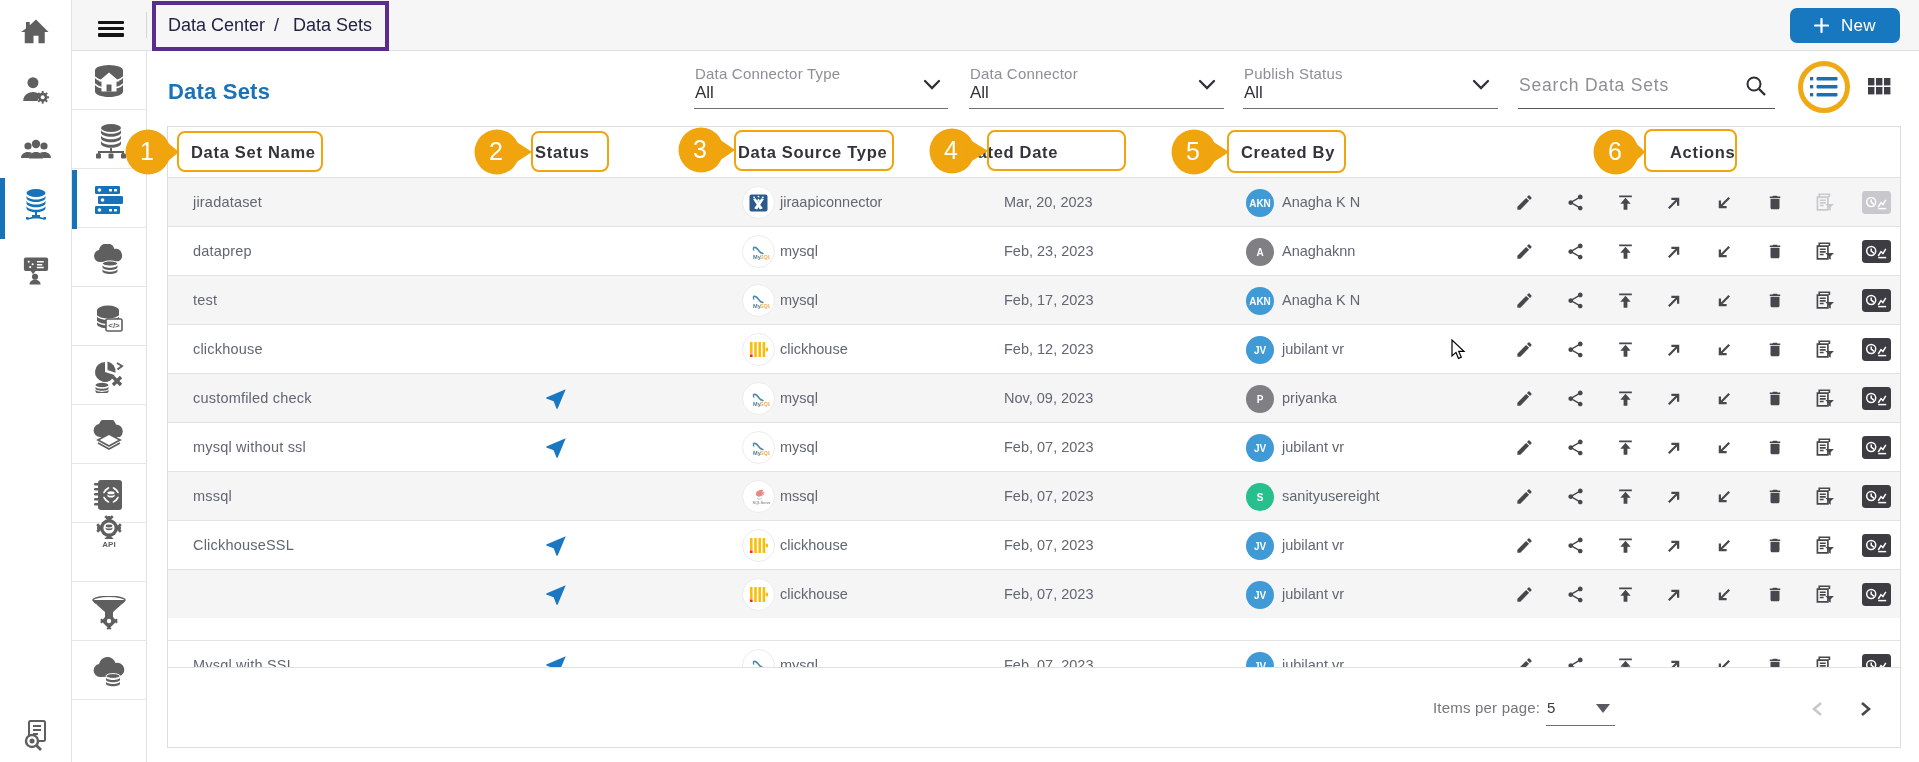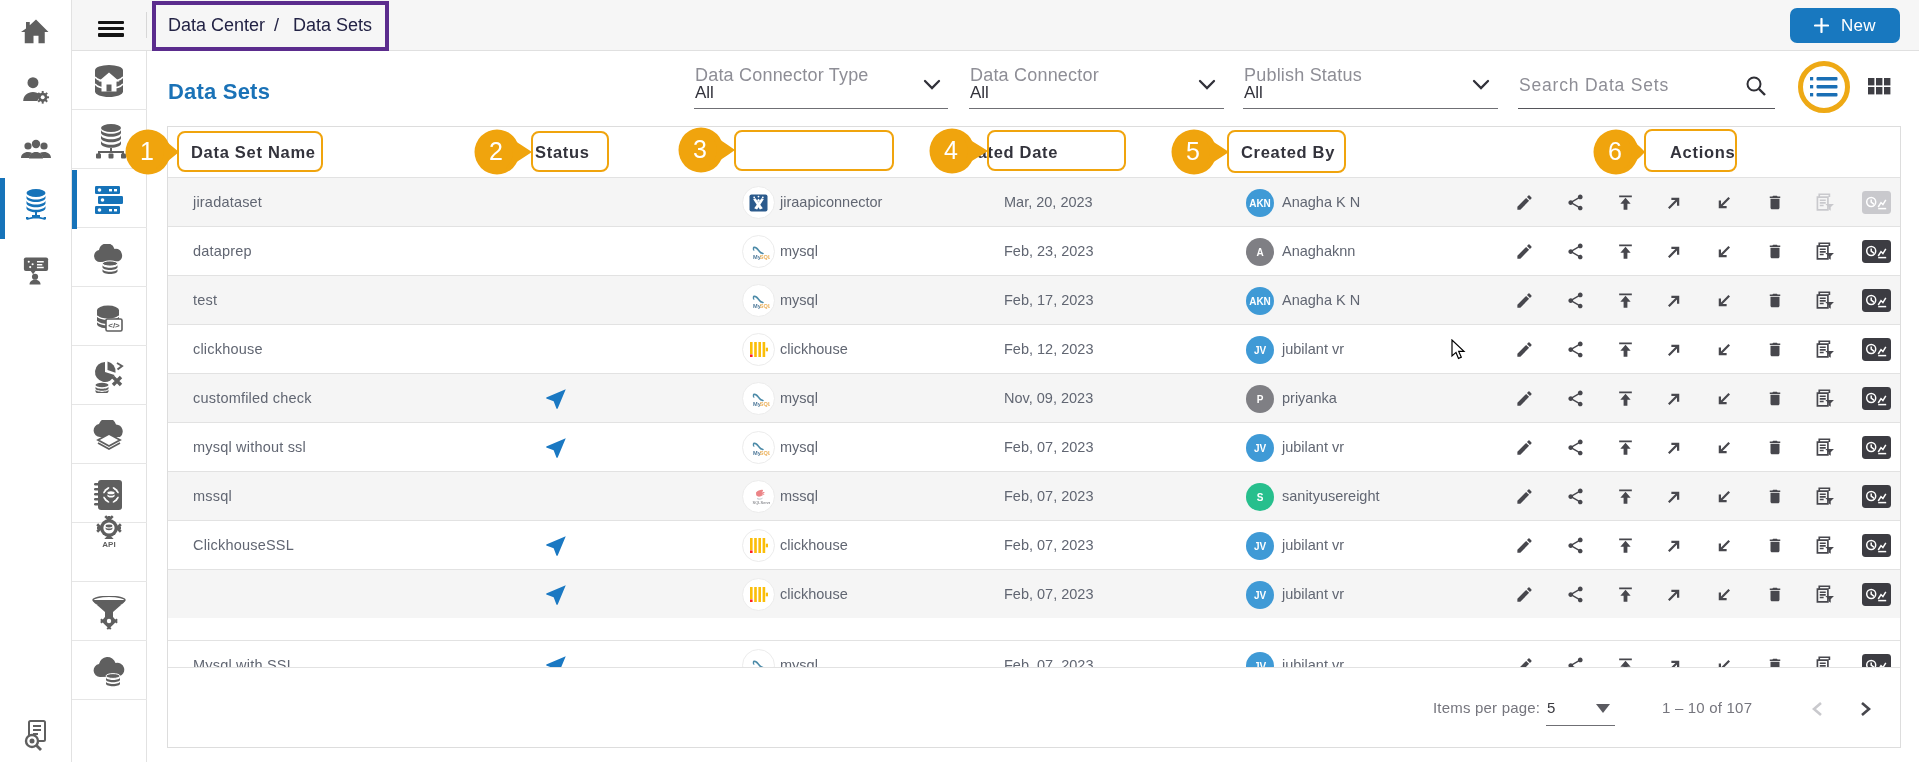--- a/index.html
+++ b/index.html
@@ -13,21 +13,21 @@
 #purplebox{left:152px;top:1px;width:237px;height:50px;border:4px solid #5b2c8d;background:transparent;z-index:30}
 
 #side1{left:0;top:0;width:72px;height:762px;background:#fff;border-right:1px solid #e2e2e2}
 #side2{left:72px;top:51px;width:75px;height:711px;background:#fff;border-right:1px solid #e2e2e2}
 .s2cell{position:absolute;left:0px;width:75px;height:59px;border-bottom:1px solid #e6e6e6}
 #sel1bar{left:0;top:178px;width:5px;height:61px;background:#1673b9;z-index:5}
 #sel2bar{left:72px;top:170px;width:5px;height:59px;background:#1673b9;z-index:5}
 .icw{position:absolute;display:flex;align-items:center;justify-content:center}
 
 #dsh{left:168px;top:79px;font-size:22px;font-weight:bold;color:#1a72b7;letter-spacing:.2px}
-.flabel{position:absolute;font-size:18px;color:#8e8e96;letter-spacing:.2px}
+.flabel{position:absolute;font-size:15px;color:#8e8e96;letter-spacing:.2px}
 .fval{position:absolute;font-size:17px;color:#32323b}
 .fline{position:absolute;height:1px;background:#6f6f74}
 .chev{position:absolute}
 #searchph{left:1519px;top:75px;font-size:17.5px;color:#8e8e96;letter-spacing:.8px}
 
 #newbtn{left:1790px;top:8px;width:110px;height:35px;background:#1878bf;border-radius:7px;color:#fff;
  display:flex;align-items:center;justify-content:center;font-size:17px;letter-spacing:.3px}
 
 #tbl{left:167px;top:126px;width:1734px;height:622px;border:1px solid #ddd;background:#fff}
 .hcell{position:absolute;top:0;height:51px;line-height:51px;font-size:16.5px;font-weight:bold;color:#33333c;letter-spacing:0.7px}
@@ -361,20 +361,21 @@
       <rect x="8" y="9" width="6.4" height="7.4"></rect>
       <rect x="16" y="9" width="6.4" height="7.4"></rect>
     </g>
   </svg>
 <div class="abs" id="newbtn"><svg width="15" height="15" viewBox="0 0 15 15" style="margin-right:12px">
       <path d="M7.5 1v13M1 7.5h13" stroke="#fff" stroke-width="2.2" stroke-linecap="round"></path>
     </svg>New</div>
 <div class="abs" id="tbl">
 <div class="hcell" style="left:23px">Data Set Name</div>
 <div class="hcell" style="left:367px">Status</div>
+<div class="hcell" style="left:570px">Data Source Type</div>
 <div class="hcell" style="left:780px">Created Date</div>
 <div class="hcell" style="left:1073px">Created By</div>
 <div class="hcell" style="left:1502px">Actions</div>
 <div class="row rodd" style="top:50px">
 <div class="name">jiradataset</div>
 <div class="srcic">
         <svg width="19" height="18" viewBox="0 0 19 18">
           <rect x="0.5" y="0.5" width="18" height="17" rx="2" fill="#2b5a8c"></rect>
           <g fill="#fff">
             <path d="M4.2 5.2l2.3-1 7.3 10-2.9 1.3z"></path>
@@ -1056,21 +1057,20 @@
         </svg>
       </div>
 </div>
 <div id="pag">
 <div class="ptxt" style="left:1265px">Items per page:</div>
 <div class="ptxt" style="left:1379px;color:#3a3a40">5</div>
 <div class="fline" style="left:1378px;top:57px;width:69px;background:#6f6f74"></div>
 <svg class="abs" style="left:1428px;top:36px" width="14" height="9" viewBox="0 0 14 9">
         <path d="M0 0h14L7 9z" fill="#5a5a60"></path>
       </svg>
-<div class="ptxt" style="left:1494px">1 – 10 of 107</div>
 <svg class="abs" style="left:1642px;top:33px" width="14" height="16" viewBox="0 0 14 16">
         <path d="M11 2L4 8l7 6" fill="none" stroke="#c9c9cd" stroke-width="2.6"></path>
       </svg>
 <svg class="abs" style="left:1691px;top:33px" width="14" height="16" viewBox="0 0 14 16">
         <path d="M3 2l7 6-7 6" fill="none" stroke="#47474d" stroke-width="2.6"></path>
       </svg>
 </div>
 </div>
 <div class="obox" style="left:177px;top:131px;width:146px;height:41px"></div>
 <div class="obox" style="left:531px;top:131px;width:78px;height:41px"></div>

